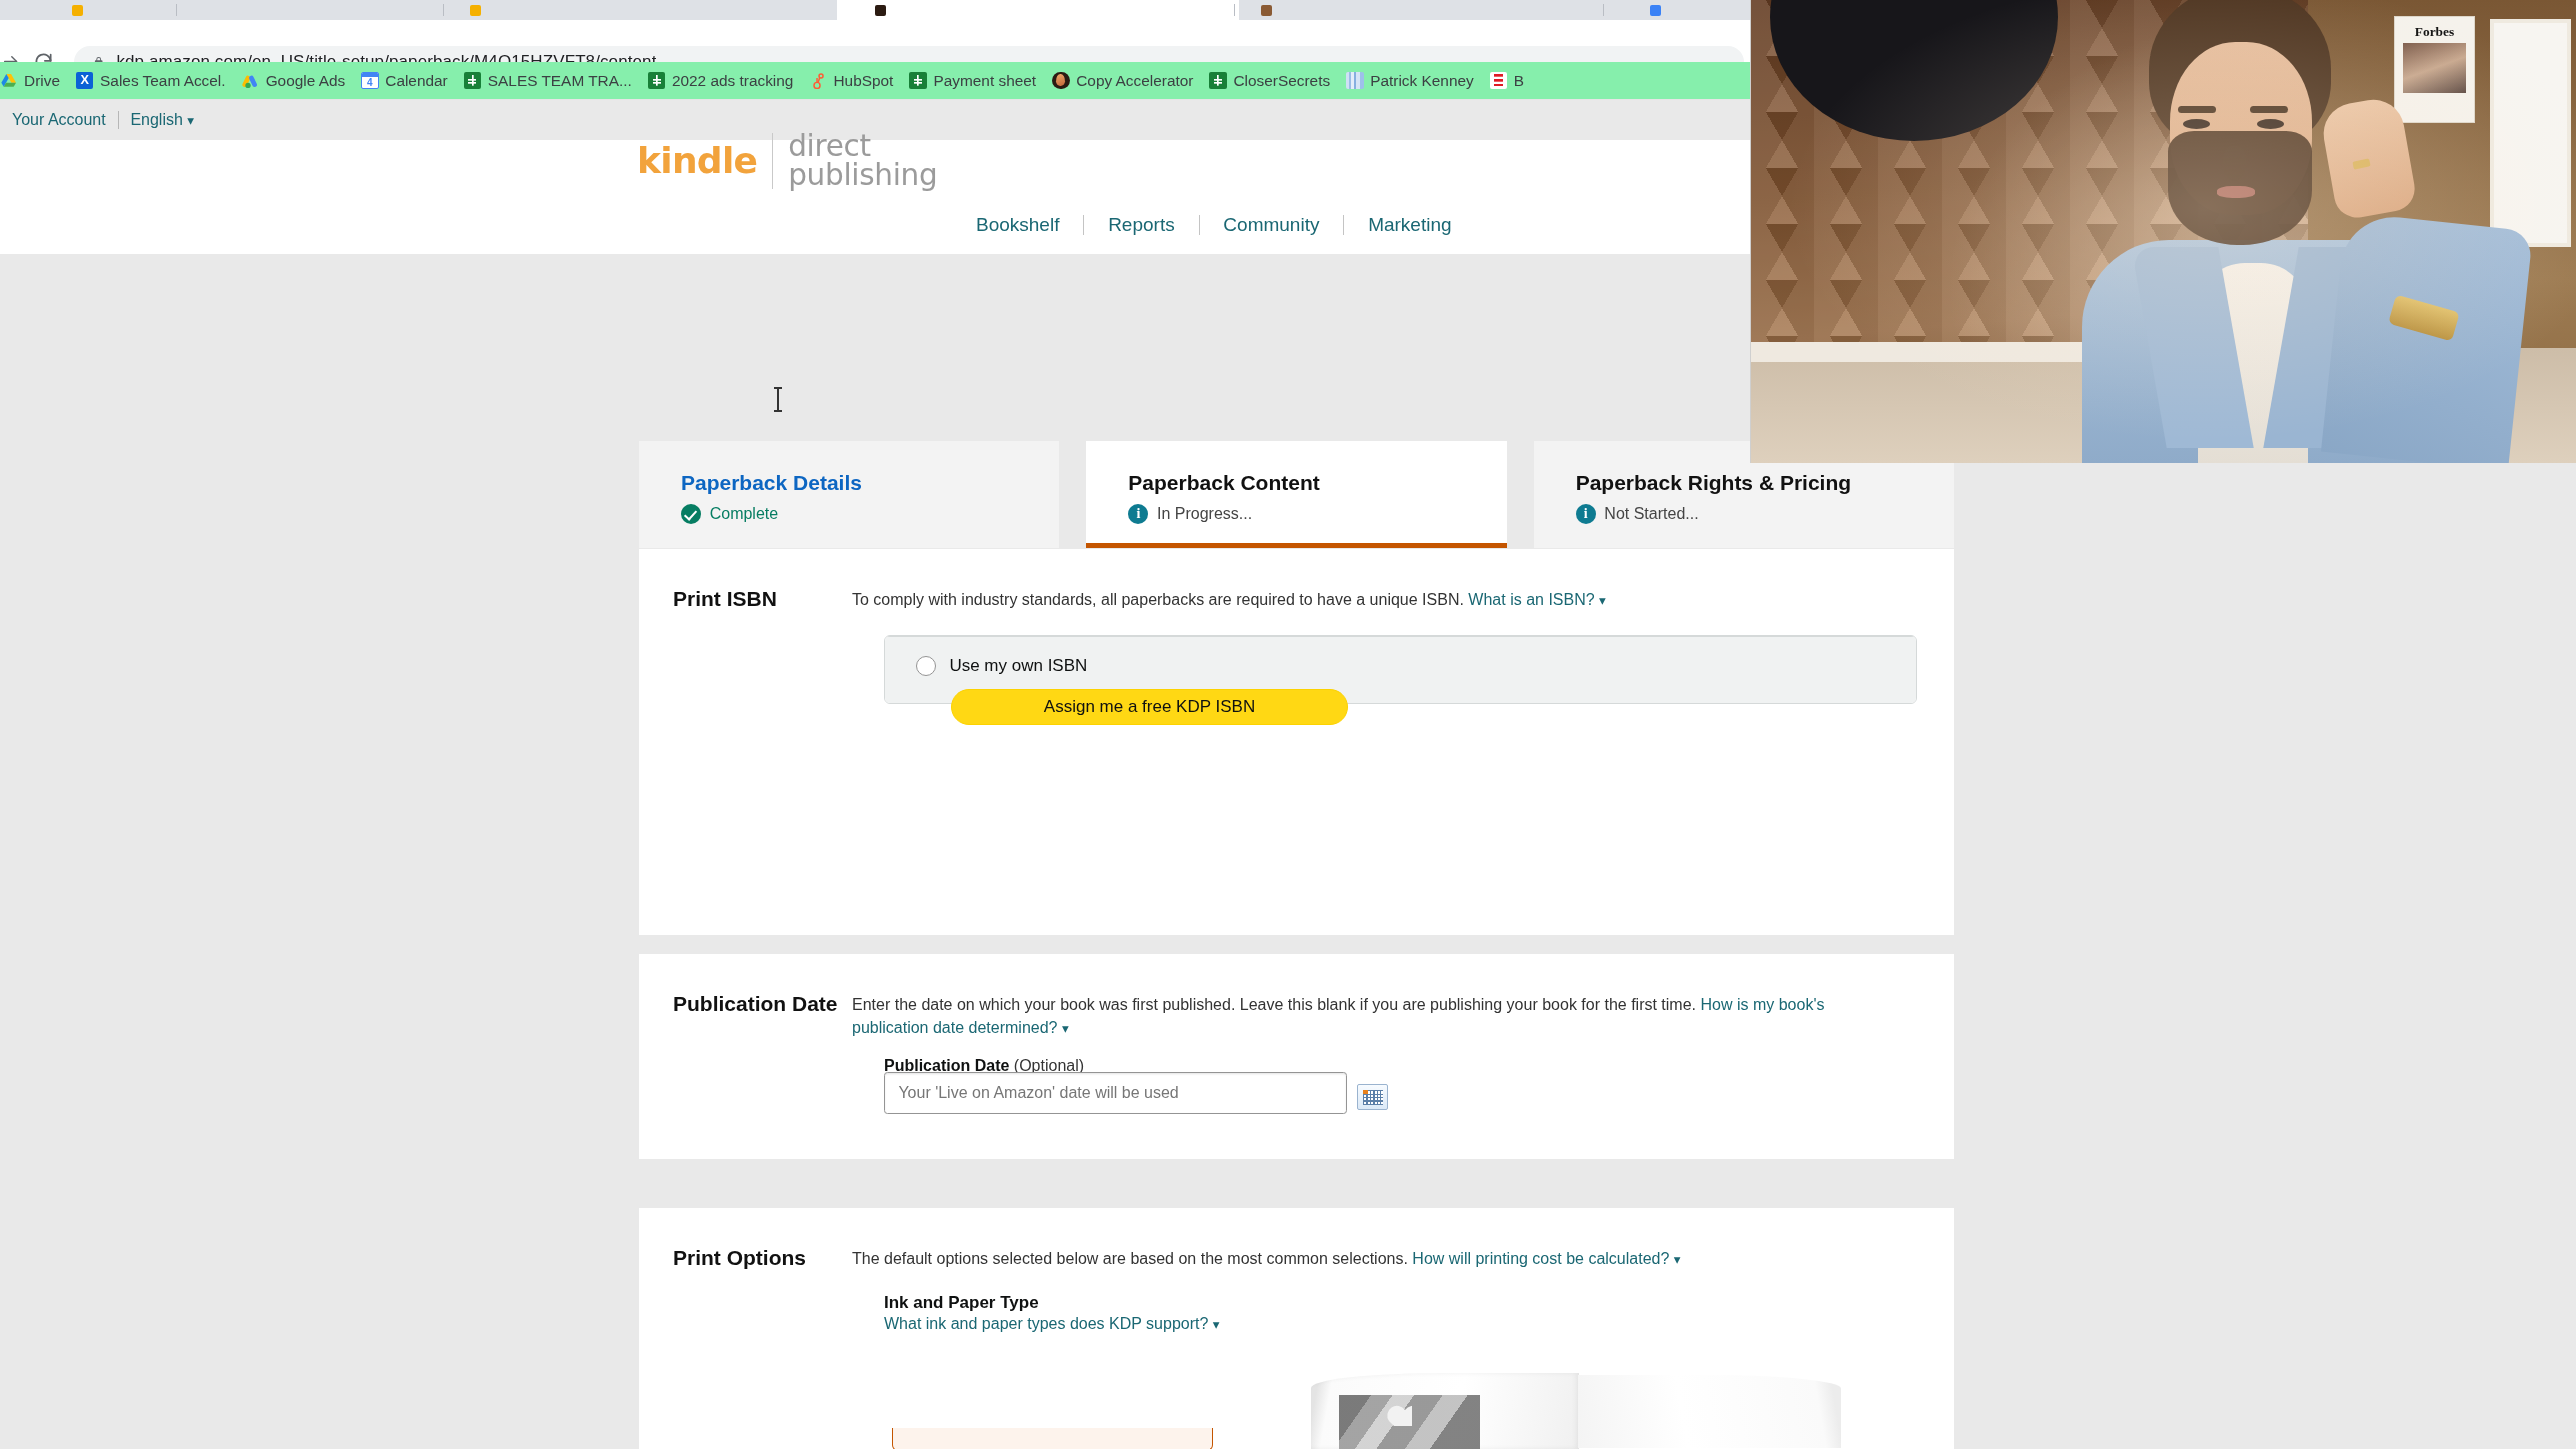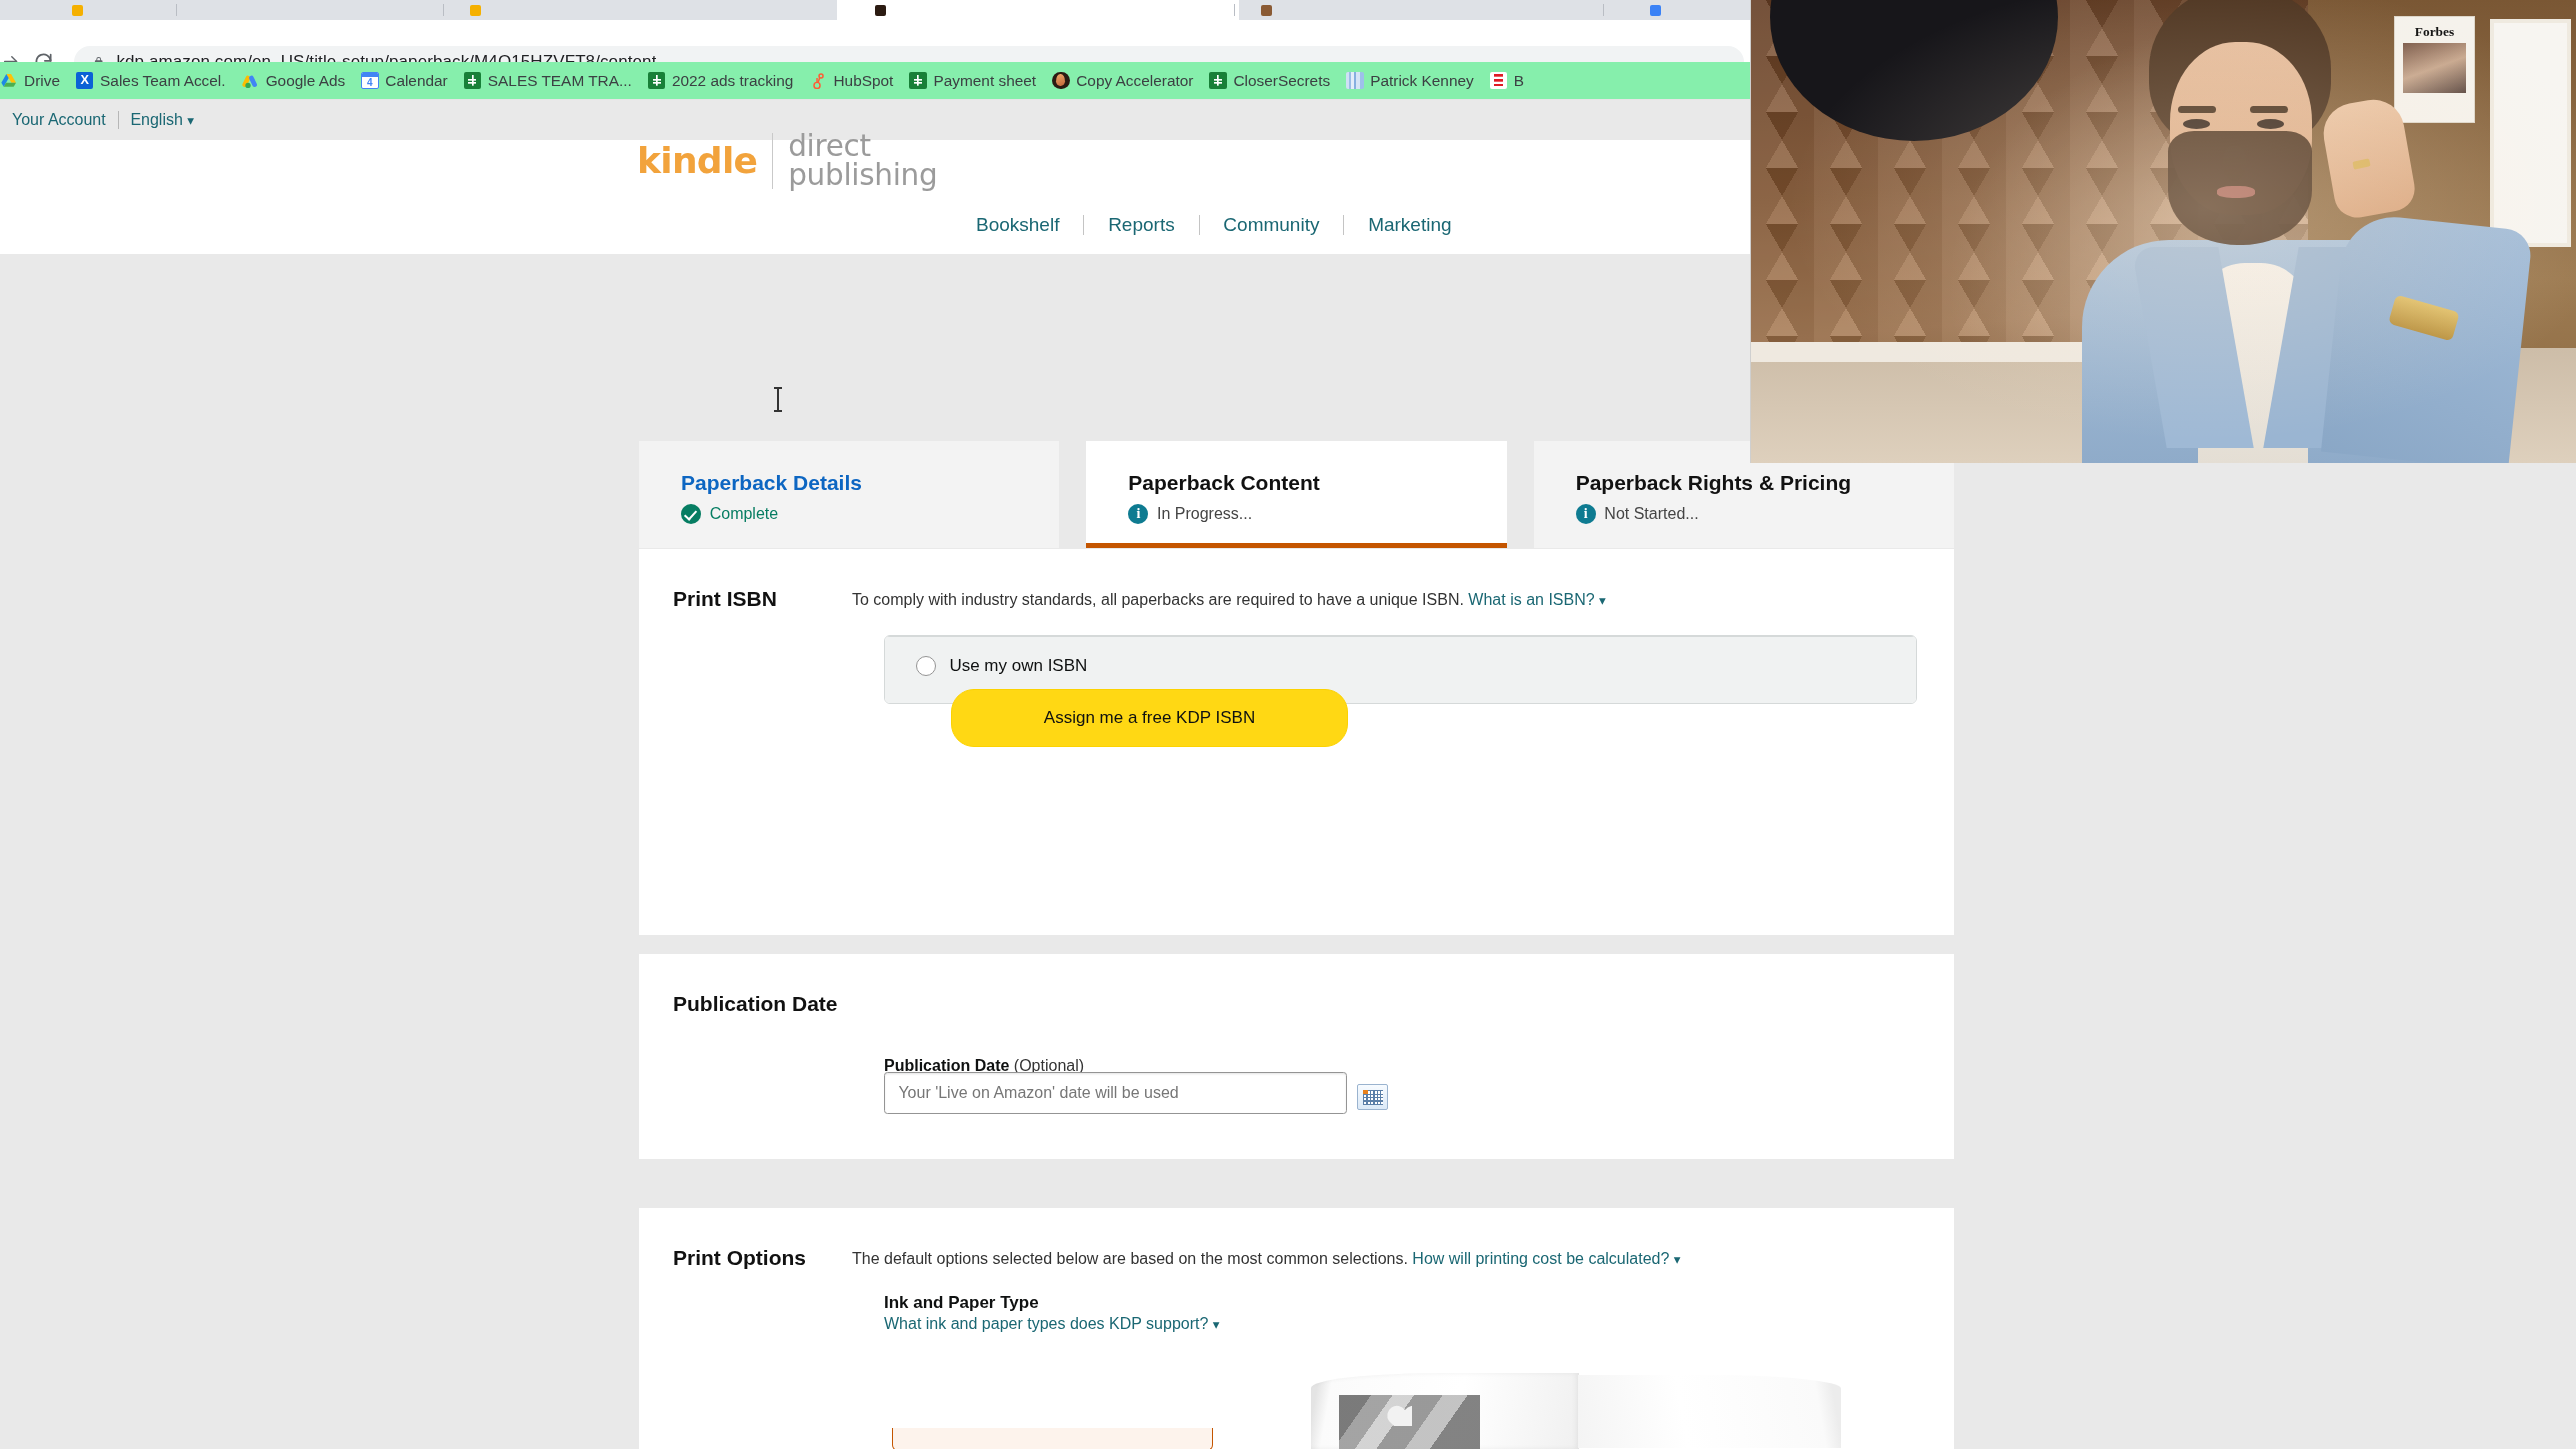--- a/index.html
+++ b/index.html
@@ -218,21 +218,21 @@
   .radio-row { display:flex; align-items:center; }
   .radio {
     width:20px; height:20px; border-radius:50%; flex:0 0 auto; margin-right:13.4px;
     border:1.3px solid #949494; background:#fff; position:relative;
   }
   .radio.on { border:5.4px solid #0e7b91; background:#fff; }
   .radio-label { font-size:17px; color:#0f1111; font-weight:bold; }
   .radio-label.plain { font-weight:normal; }
 
   .btn-assign {
-    position:absolute; left:951px; top:689px; width:397px; height:58px;
+    position:absolute; left:951px; top:689px; width:397px; height:36px;
     background:#ffd814; border:0.7px solid #fcd200; border-radius:23px;
     display:flex; align-items:center; justify-content:center;
     font-size:17px; color:#0f1111; cursor:pointer;
   }
 
   
   .field-label {
     position:absolute; left:884px; top:1057px; font-size:16px; color:#0f1111;
   }
   .field-label b { font-weight:bold; }
@@ -635,20 +635,25 @@
       <div class="radio-row">
         <span class="radio"></span>
         <span class="radio-label plain">Use my own ISBN</span>
       </div>
     </div>
   </div>
   <button class="btn-assign">Assign me a free KDP ISBN</button>
 
   <div class="card card-pub">
     <div class="card-label">Publication Date</div>
+    <div class="card-desc">
+      <span>Enter the date on which your book was first published. Leave this blank if you are publishing your book for the first time.</span>
+      <a class="inline-link">How is my book's publication date determined?</a>
+      <span class="chev">▾</span>
+    </div>
   </div>
   <div class="field-label">
     <b>Publication Date</b>
     <span>(Optional)</span>
   </div>
   <input class="date-input" type="text" placeholder="Your 'Live on Amazon' date will be used" style="">
   <div class="cal-btn"></div>
 
   <div class="card card-opts">
     <div class="card-label">Print Options</div>

